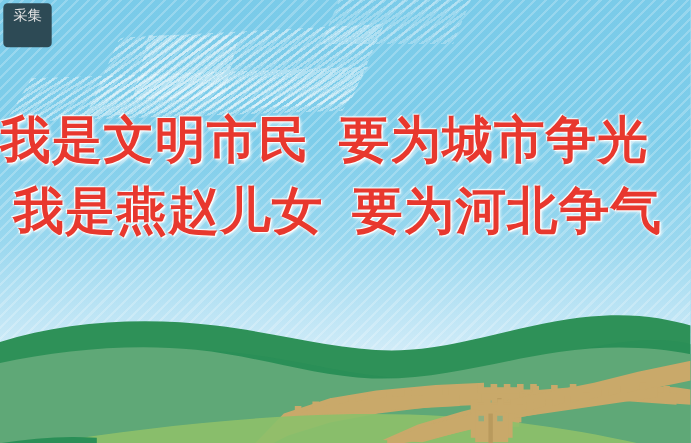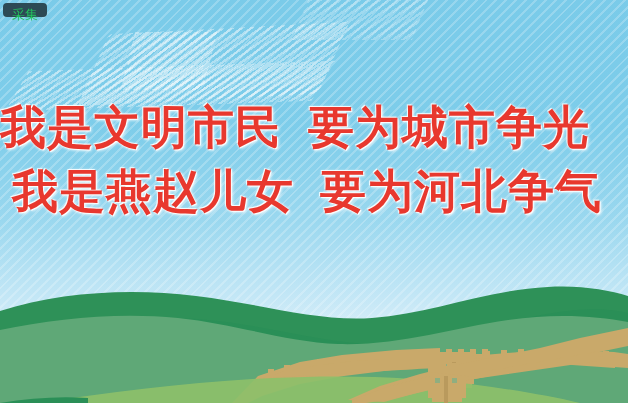--- a/index.html
+++ b/index.html
@@ -97,24 +97,24 @@
        2px 2px 3px rgba(255,255,255,.6);
   }
   .slogan-line1 { top: 104px; }
   .slogan-line2 { top: 168px; padding-left: 12px; }
   .gap { display: inline-block; width: 26px; }
 
   
   .badge {
     position: absolute;
     left: 3px; top: 3px;
-    width: 44px; height: 14px;
+    width: 44px; height: 40px;
     background: #2D4A55;
     border-radius: 4px;
-    color: #22c55e;
+    color: #e5e5e5;
     font-size: 13px;
     line-height: 23px;
     text-align: center;
     letter-spacing: 0px;
     box-sizing: border-box;
   }
 </style>
 </head>
 <body>
 

